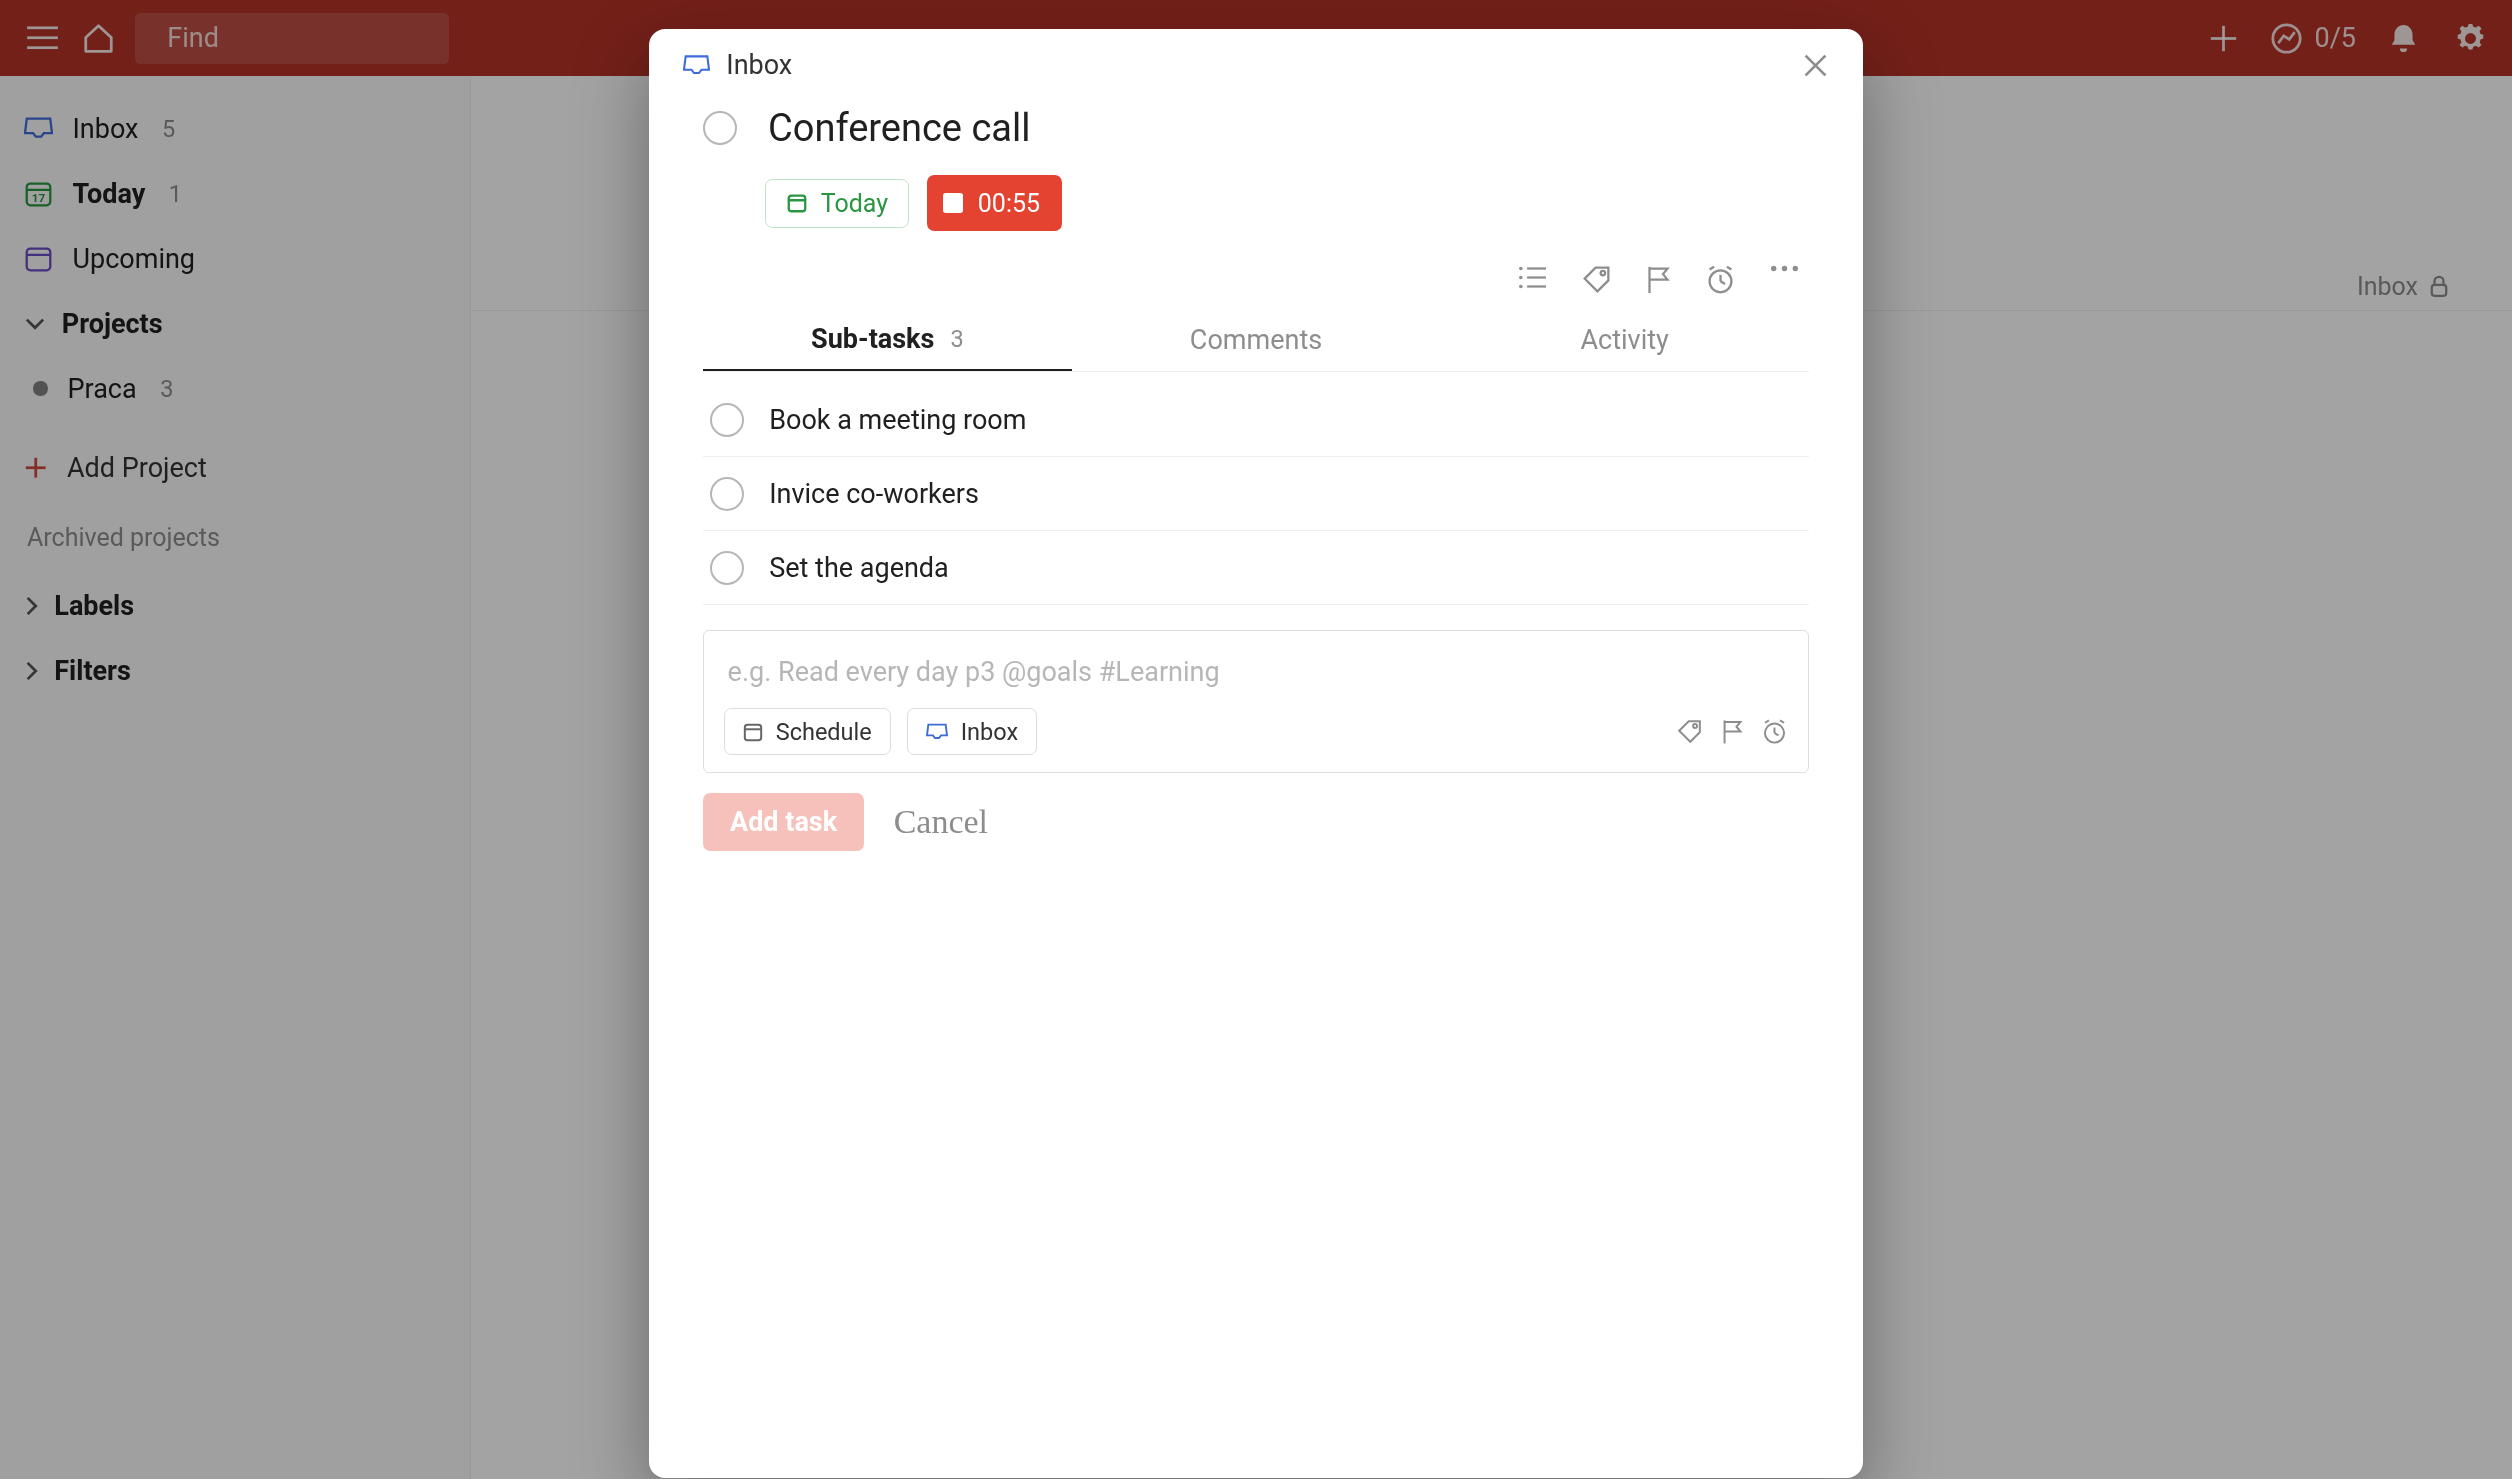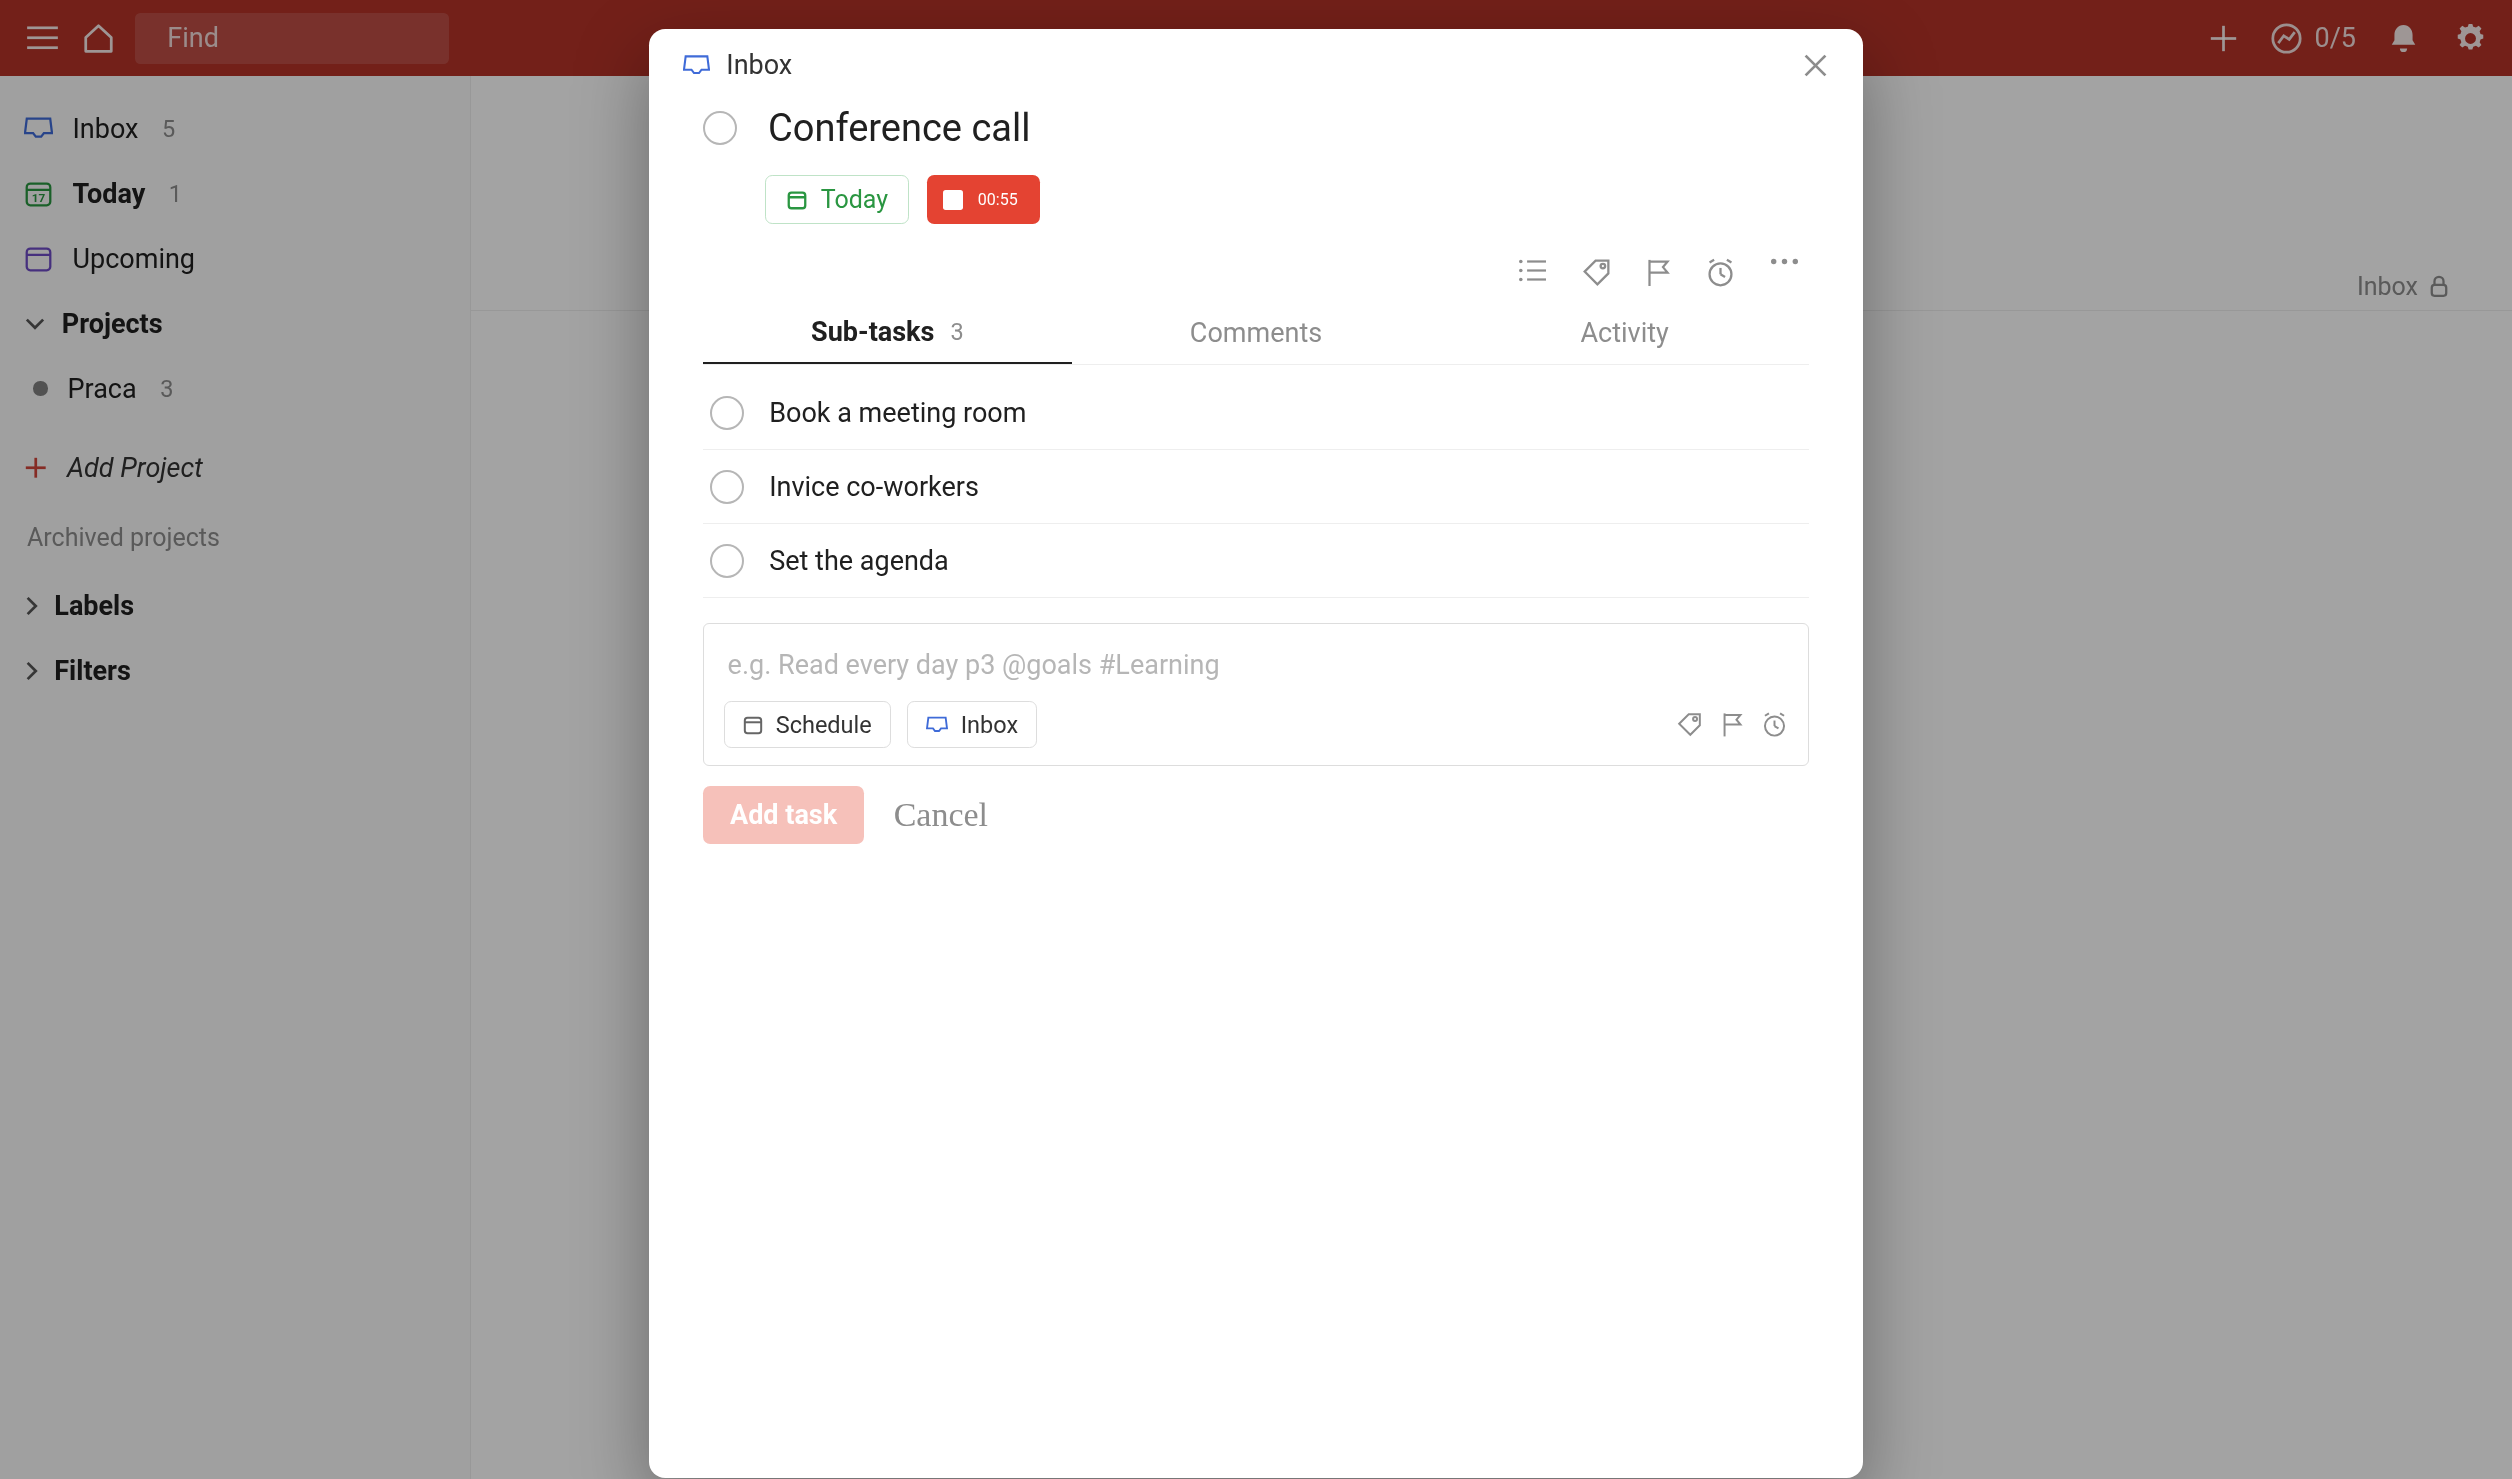--- a/index.html
+++ b/index.html
@@ -76,21 +76,21 @@
     height:65px;display:flex;align-items:center;gap:20px;
     padding:0 23.5px; cursor:pointer;
   }
   .sb-row .count{color:var(--gray-500);font-size:23.5px;margin-left:3.6px;}
   .sb-row .label.bold{font-weight:700;}
   .sb-head{
     height:65px;display:flex;align-items:center;gap:16.3px;
     padding:0 23.5px;font-weight:700;color:var(--text);cursor:pointer;
   }
   .sb-sub{padding-left:33px;}
-  .sb-add{color:#d1453b;font-style:italic;}
+  .sb-add{color:#d1453b;}
   .sb-add .label{color:var(--gray-700);}
   .sb-archived{color:var(--gray-500);padding:22px 27px;font-size:25px;}
 
   .content{
     flex:1;position:relative; background:var(--white);
   }
   .content-top{
     height:235px; border-bottom:0.9px solid var(--gray-200);
     display:flex;justify-content:flex-end;align-items:flex-end;
     padding:0 63px 9px 0;
@@ -134,21 +134,21 @@
   }
   .chip{
     display:flex;align-items:center;gap:12.7px;
     border:1.4px solid var(--gray-300);border-radius:7.2px;
     height:49px;padding:0 20px;font-size:25px;cursor:pointer;
   }
   .chip.today{color:var(--green);border-color:#bfe3c7;}
   .timer{
     display:flex;align-items:center;gap:14.5px;
     background:var(--accent-red);color:var(--white);
-    border-radius:7.2px;height:49px;padding:0 22px 0 16.3px;font-size:16px;
+    border-radius:7.2px;height:56px;padding:0 22px 0 16.3px;font-size:25px;
     cursor:pointer;
   }
   .timer .stop{width:20px;height:20px;background:var(--white);border-radius:2.7px;}
   .action-row{
     display:flex;justify-content:flex-end;gap:33px;
     margin-top:33px;padding-right:9px;
     color:var(--gray-500);
   }
   .action-row .ico{cursor:pointer;}
   

